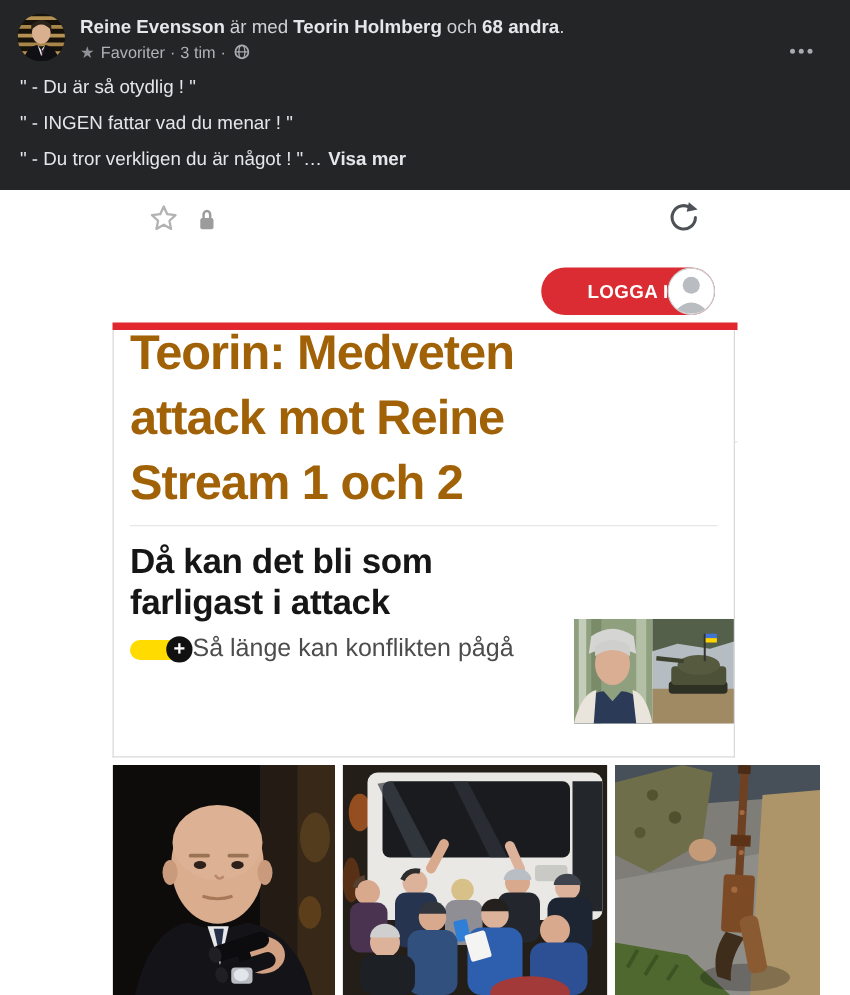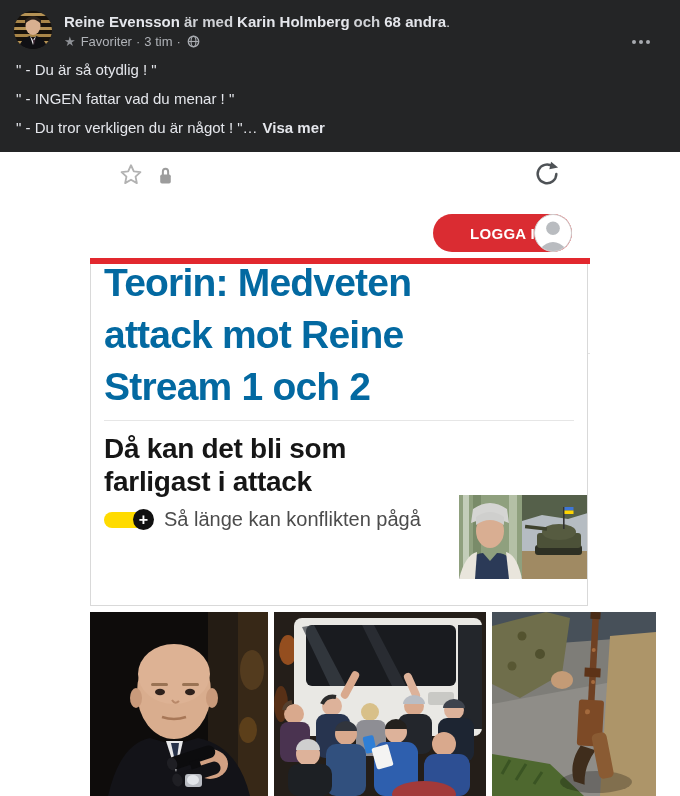--- a/index.html
+++ b/index.html
@@ -9,21 +9,21 @@
     background:#242526;
     font-family:"Liberation Sans", sans-serif;
   }
   
   .avatar { position:absolute; left:14px; top:11px; width:38px; height:38px;
     border-radius:50%; overflow:hidden; cursor:pointer; }
   .avatar svg { display:block; }
   .head-text { position:absolute; left:64px; top:12px; }
   .h-line1 { font-size:15px; line-height:19px; color:#cfd1d5; }
   .h-line1 .name { color:#e4e6eb; font-weight:bold; cursor:pointer; }
-  .h-line1 .sep  { margin:6px 4px;font-weight:bold; }
+  .h-line1 .sep  { margin:6px 4px; }
   .h-line2 { margin-top:3px; display:flex; align-items:center; font-size:13px; color:#b0b3b8; }
   .h-line2 .star { color:#8f9297; font-size:13px; margin-right:5px; }
   .h-line2 .fav  { font-weight:normal; }
   .h-line2 .dotsep { margin:0 4px; }
   .h-line2 svg { margin-left:2px; }
   .menu-dots { position:absolute; right:24px; top:24px; padding:6px; cursor:pointer; }
   .menu-dots span { display:inline-block; width:4px; height:4px; border-radius:50%;
     background:#a8abb0; margin-left:3px; }
   
   .post-text { position:absolute; left:16px; top:60px; width:640px;
@@ -45,34 +45,34 @@
     background:#da2c32; border-radius:19px; }
   .login-pill .label { position:absolute; left:37px; top:11px; font-size:15px;
     font-weight:bold; color:#fff; letter-spacing:.3px; }
   .login-avatar { position:absolute; left:534px; top:214px; width:38px; height:38px;
     border-radius:50%; background:#fff; border:1px solid #cfcfcf; overflow:hidden; }
   .red-rule { position:absolute; left:90px; top:258px; width:500px; height:6px; background:#e2282e; }
   
   .card { position:absolute; left:90px; top:264px; width:498px; height:342px;
     background:#fff; border:1px solid #d9d9d9; border-top:none; overflow:hidden; }
   .card h1 { margin:-7px 0 0; padding:0 13px; font-size:39px; line-height:52px;
-    font-weight:bold; color:#0369a1; letter-spacing:-.8px; }
+    font-weight:bold; color:#a16207; letter-spacing:-.8px; }
   .bullets { margin:8px 13px 0; font-size:21.5px; line-height:28px; color:#3d3d3d; }
   .bullets .play { color:#d6222a; font-size:14px; margin:0 8px 0 2px; }
   .bullets .check { color:#d6222a; font-weight:bold; font-size:20px; margin:0 7px; }
   .card-hr { margin:7px 13px 0; height:1px; background:#e6e6e6; }
   .teaser { margin:11px 13px 0; width:350px; }
   .teaser h2 { font-size:28px; line-height:33px; font-weight:bold; color:#161616;
     letter-spacing:-.3px; width:300px; }
   .teaser-sub { margin-top:10px; display:flex; align-items:center; }
   .y-pill { width:42px; height:16px; background:#ffdb00; border-radius:8px; }
   .plus-circle { width:21px; height:21px; border-radius:50%; background:#111;
     margin-left:-13px; color:#fff; font-size:16px; font-weight:bold;
     display:flex; align-items:center; justify-content:center; line-height:1; }
-  .teaser-sub .sub-label { margin-left:10px; font-size:20px; color:#4c4c4c; }
+  .teaser-sub .sub-label { font-size:20px; color:#4c4c4c; }
   .thumb { position:absolute; left:368px; top:231px; width:129px; height:84px; overflow:hidden; }
   
   .panel { position:absolute; top:612px; height:184px; overflow:hidden; }
   .panel svg { display:block; }
   #panel-putin { left:90px; width:178px; }
   #panel-bus   { left:274px; width:212px; }
   #panel-rifle { left:492px; width:164px; }
 </style>
 </head>
 <body>
@@ -92,21 +92,21 @@
       <ellipse cx="19" cy="15" rx="7.5" ry="9" fill="#d8b090"></ellipse>
       <path d="M11,13 q8,-9 16,0 l0,-4 q-8,-8 -16,0 z" fill="#2a211a"></path>
       <path d="M4,38 q4,-12 12,-13 l3,4 l3,-4 q8,1 12,13 z" fill="#101014"></path>
       <path d="M16,25 l3,4 l3,-4 l-3,9 z" fill="#e8e8ea"></path>
       <path d="M18.2,27 l1.8,2.4 l1.8,-2.4 l-1.8,7 z" fill="#3a2430"></path>
     </svg>
   </div>
 
   <div class="head-text">
     <div class="h-line1">
-      <span class="name">Reine Evensson</span><span class="sep">är med</span><span class="name">Karin Holmberg</span><span class="sep">och</span><span class="name">68 andra</span><span>.</span>
+      <span class="name">Reine Evensson</span><span class="sep">är med</span><span class="name">Teorin Holmberg</span><span class="sep">och</span><span class="name">68 andra</span><span>.</span>
     </div>
     <div class="h-line2">
       <span class="star">★</span>
       <span class="fav">Favoriter</span>
       <span class="dotsep">·</span>
       <span>3 tim</span>
       <span class="dotsep">·</span>
       <svg width="13" height="13" viewBox="0 0 14 14">
         <circle cx="7" cy="7" r="5.6" fill="none" stroke="#a8abb0" stroke-width="1.5"></circle>
         <ellipse cx="7" cy="7" rx="2.6" ry="5.6" fill="none" stroke="#a8abb0" stroke-width="1.2"></ellipse>

